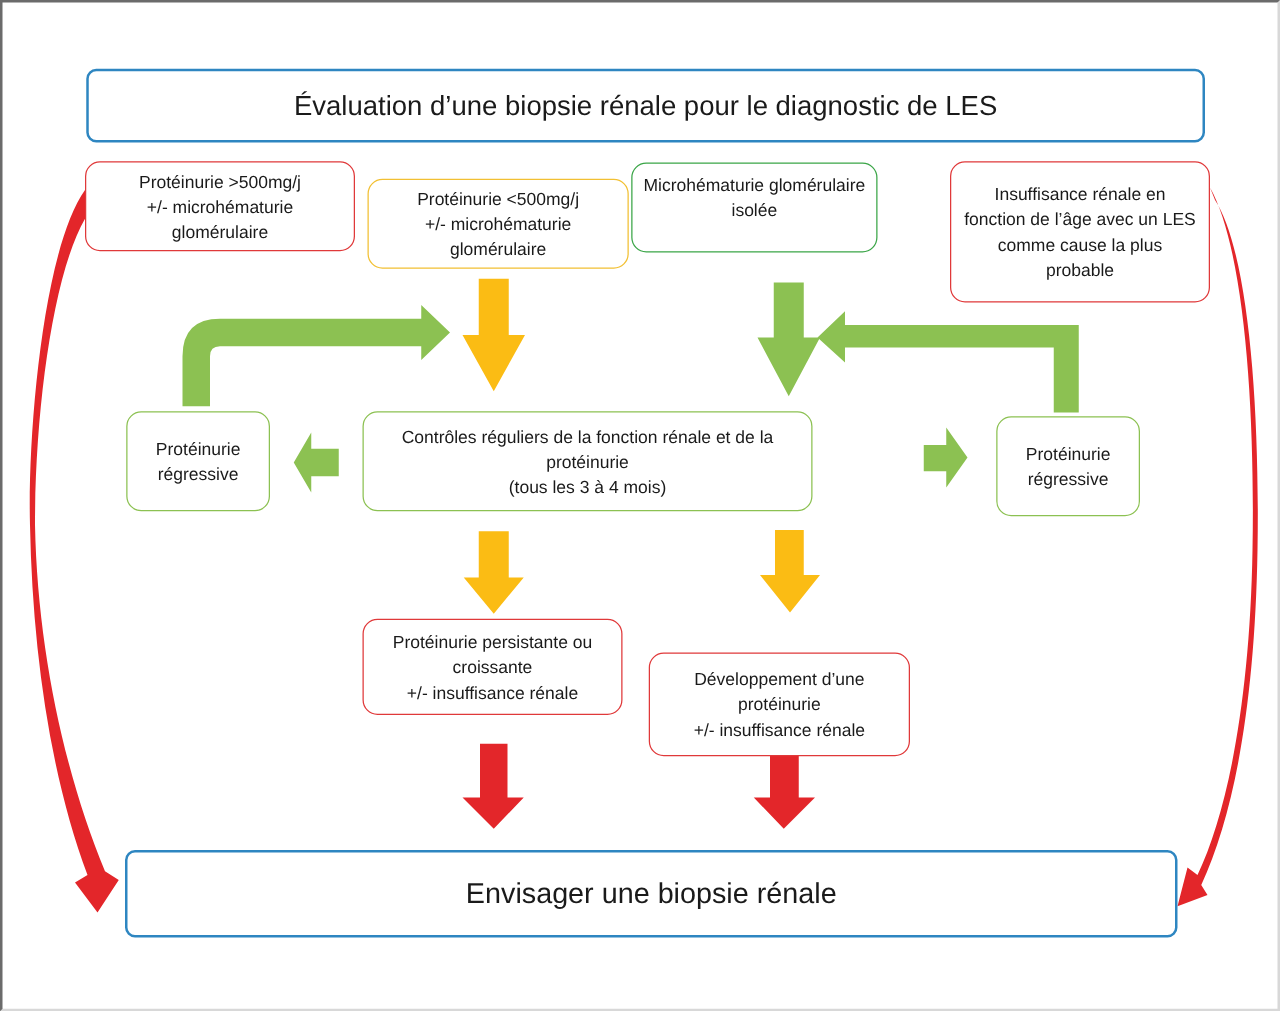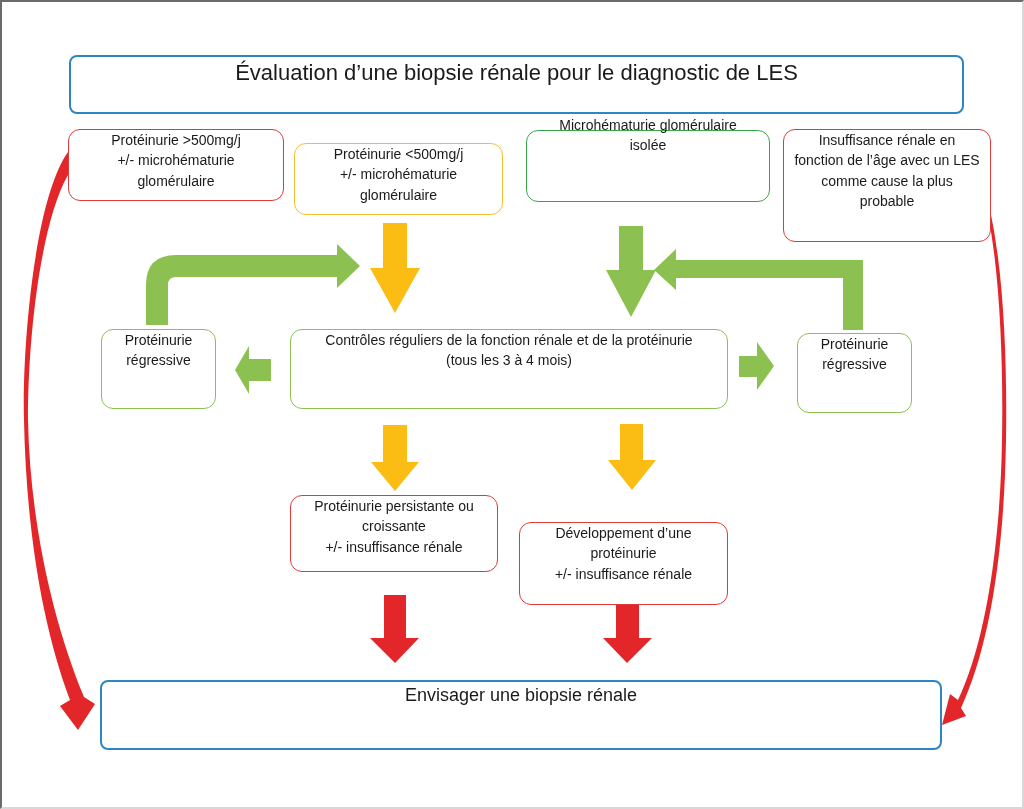--- a/index.html
+++ b/index.html
@@ -8,32 +8,32 @@
     background: #ffffff;
     font-family: "Liberation Sans", sans-serif;
   }
   .frame {
     position: absolute; left: 0; top: 0; width: 1020px; height: 805px;
     border-top: 2px solid #6b6b6b; border-left: 2px solid #6b6b6b;
     border-right: 2px solid #d8d8d8; border-bottom: 2px solid #d8d8d8;
   }
   .box {
     position: absolute; box-sizing: border-box; background: #fff;
-    display: flex; justify-content: center;
+    display: flex; align-items: center; justify-content: center;
     text-align: center; color: #1a1a1a; border-radius: 12px;
   }
   .box span { display: block; white-space: pre-line; line-height: 1.45; }
   .b-blue { border: 2px solid #2e86c1; border-radius: 8px; }
   .b-red { border: 1.5px solid #e0393a; }
   .b-yellow { border: 1.5px solid #f2c033; }
   .b-green { border: 1.5px solid #3aa547; }
   .b-lgreen { border: 1.5px solid #8cc152; }
   .t-sm { font-size: 14px; }
   .t-lg { font-size: 22px; }
-  .t-md { font-size: 18px; }
+  .t-md { font-size: 23px; }
   svg.arrows { position: absolute; left: 0; top: 0; }
 </style>
 </head>
 <body>
 
 <div class="frame"></div>
 
 <svg class="arrows" width="1024" height="809">
 
   <polygon fill="#fbbc14" points="383,223 407,223 407,268 420,268 395,313 370,268 383,268"></polygon>
@@ -66,36 +66,36 @@
 <div class="box b-red" style="left:68px;top:129px;width:216px;height:72px;">
   <span class="t-sm">Protéinurie &gt;500mg/j
 +/- microhématurie
 glomérulaire</span>
 </div>
 <div class="box b-yellow" style="left:294px;top:143px;width:209px;height:72px;">
   <span class="t-sm">Protéinurie &lt;500mg/j
 +/- microhématurie
 glomérulaire</span>
 </div>
-<div class="box b-green" style="left:526px;top:130px;width:244px;height:72px;">
+<div class="box b-green" style="left:505px;top:130px;width:197px;height:72px;">
   <span class="t-sm" style="margin-top:-16px">Microhématurie glomérulaire
 isolée</span>
 </div>
-<div class="box b-red" style="left:760px;top:129px;width:208px;height:113px;margin-left:23px;">
+<div class="box b-red" style="left:760px;top:129px;width:208px;height:113px;">
   <span class="t-sm">Insuffisance rénale en
 fonction de l’âge avec un LES
 comme cause la plus
 probable</span>
 </div>
 
 <div class="box b-lgreen" style="left:101px;top:329px;width:115px;height:80px;">
   <span class="t-sm">Protéinurie
 régressive</span>
 </div>
-<div class="box b-lgreen" style="left:290px;top:329px;width:438px;height:80px;">
+<div class="box b-lgreen" style="left:290px;top:329px;width:360px;height:80px;">
   <span class="t-sm">Contrôles réguliers de la fonction rénale et de la protéinurie
 (tous les 3 à 4 mois)</span>
 </div>
 <div class="box b-lgreen" style="left:797px;top:333px;width:115px;height:80px;">
   <span class="t-sm">Protéinurie
 régressive</span>
 </div>
 
 <div class="box b-red" style="left:290px;top:495px;width:208px;height:77px;">
   <span class="t-sm">Protéinurie persistante ou

